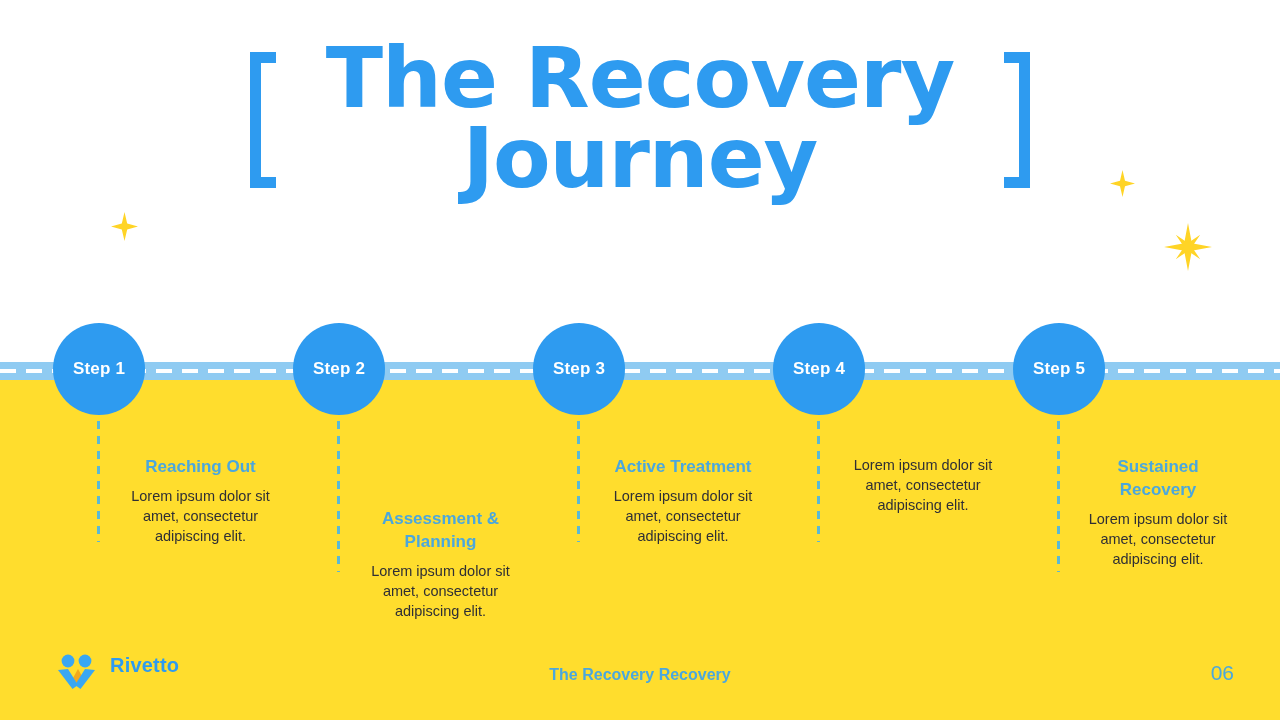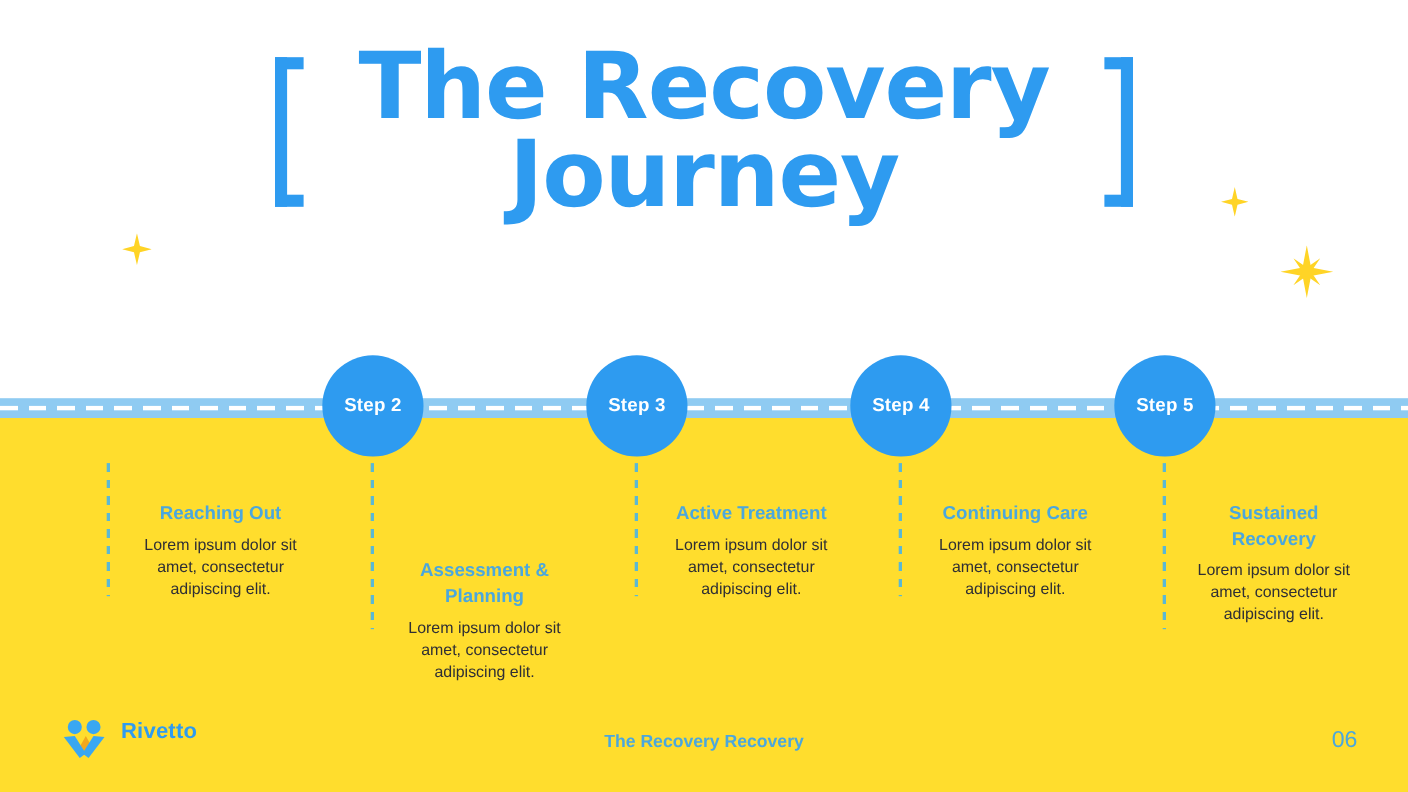--- a/index.html
+++ b/index.html
@@ -143,20 +143,23 @@
 
   <div class="timeline-band"></div>
   <div class="timeline-dash"></div>
 
   <div class="v-dash" style="left:97px;  top:421px; height:121px;"></div>
   <div class="v-dash" style="left:337px; top:421px; height:151px;"></div>
   <div class="v-dash" style="left:577px; top:421px; height:121px;"></div>
   <div class="v-dash" style="left:817px; top:421px; height:121px;"></div>
   <div class="v-dash" style="left:1057px; top:421px; height:151px;"></div>
 
+  <div class="step-circle" style="left:53px;  top:323px;">
+    <span>Step 1</span>
+  </div>
   <div class="step-circle" style="left:293px; top:323px;">
     <span>Step 2</span>
   </div>
   <div class="step-circle" style="left:533px; top:323px;">
     <span>Step 3</span>
   </div>
   <div class="step-circle" style="left:773px; top:323px;text-align:center;">
     <span>Step 4</span>
   </div>
   <div class="step-circle" style="left:1013px; top:323px;">
@@ -169,21 +172,20 @@
   </div>
   <div class="step-text" style="left:358px; top:472px; width:165px;margin-top:35px;">
     <div class="step-head">Assessment &amp; Planning</div>
     <div class="step-body">Lorem ipsum dolor sit amet, consectetur adipiscing elit.</div>
   </div>
   <div class="step-text" style="left:598px; top:455px; width:170px;">
     <div class="step-head">Active Treatment</div>
     <div class="step-body">Lorem ipsum dolor sit amet, consectetur adipiscing elit.</div>
   </div>
   <div class="step-text" style="left:838px; top:455px; width:170px;">
-    <div class="step-head">Continuing Care</div>
     <div class="step-body">Lorem ipsum dolor sit amet, consectetur adipiscing elit.</div>
   </div>
   <div class="step-text" style="left:1078px; top:455px; width:160px;">
     <div class="step-head">Sustained Recovery</div>
     <div class="step-body">Lorem ipsum dolor sit amet, consectetur adipiscing elit.</div>
   </div>
 
   <div class="footer-logo">
     <span class="logo-mark">
       <svg width="44" height="38" viewBox="0 0 44 38" xmlns="http://www.w3.org/2000/svg">

